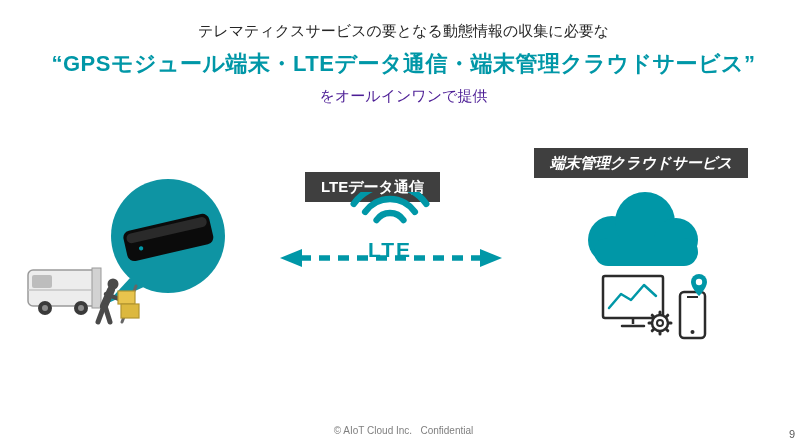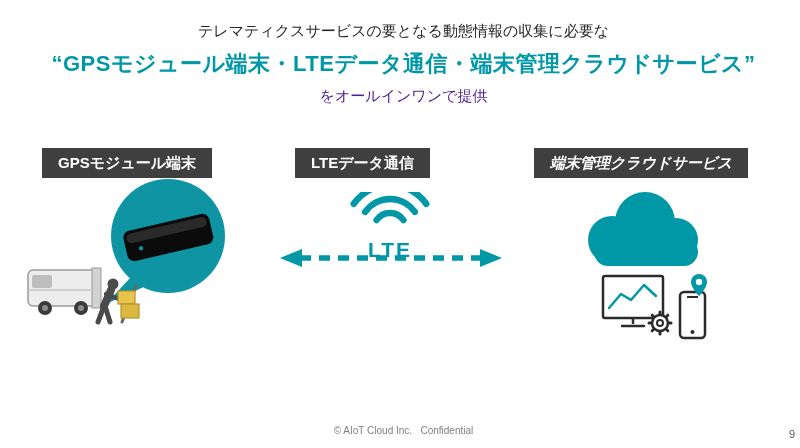--- a/index.html
+++ b/index.html
@@ -12,21 +12,21 @@
   .header .line1{font-size:15px;color:#262626;}
   .header .line2{font-size:22px;font-weight:bold;color:#0097A7;margin-top:8px;letter-spacing:0.5px;}
   .header .line3{font-size:15px;color:#4c1d95;margin-top:8px;}
   
   .label-box{
     position:absolute;top:148px;height:30px;line-height:30px;
     background:#3F3F3F;color:#ffffff;font-size:15px;font-weight:bold;
     text-align:center;padding:0 16px;white-space:nowrap;
   }
   .label-gps{left:42px;}
-  .label-lte{left:295px;}
+  .label-lte{left:305px;margin-top:24px;}
   .label-cloud{left:534px;font-style:italic;}
   
   .gps-illustration{position:absolute;left:18px;top:172px;width:270px;height:185px;}
   
   .lte-block{position:absolute;left:300px;top:192px;width:180px;text-align:center;}
   .lte-text{font-size:21px;font-weight:bold;color:#0097A7;letter-spacing:2px;margin-top:0px;text-align:center;}
   .arrow-wrap{position:absolute;left:278px;top:246px;width:226px;height:24px;}
   
   .cloud-wrap{position:absolute;left:568px;top:182px;width:148px;height:92px;}
   .devices-wrap{position:absolute;left:600px;top:272px;width:112px;height:74px;}
@@ -41,21 +41,20 @@
 <body>
 
 <div class="slide">
 
   <div class="header">
     <div class="line1">テレマティクスサービスの要となる動態情報の収集に必要な</div>
     <div class="line2">“GPSモジュール端末・LTEデータ通信・端末管理クラウドサービス”</div>
     <div class="line3">をオールインワンで提供</div>
   </div>
 
-  <div class="label-box label-gps">GPSモジュール端末</div>
   <div class="label-box label-lte">LTEデータ通信</div>
   <div class="label-box label-cloud">端末管理クラウドサービス</div>
 
   <div class="gps-illustration">
     <svg width="270" height="185" viewBox="0 0 270 185">
 
       <g>
         <circle cx="150" cy="64" r="57" fill="#0E94A3"></circle>
         <polygon points="112,106 128,114 88,132" fill="#0E94A3"></polygon>
       </g>

